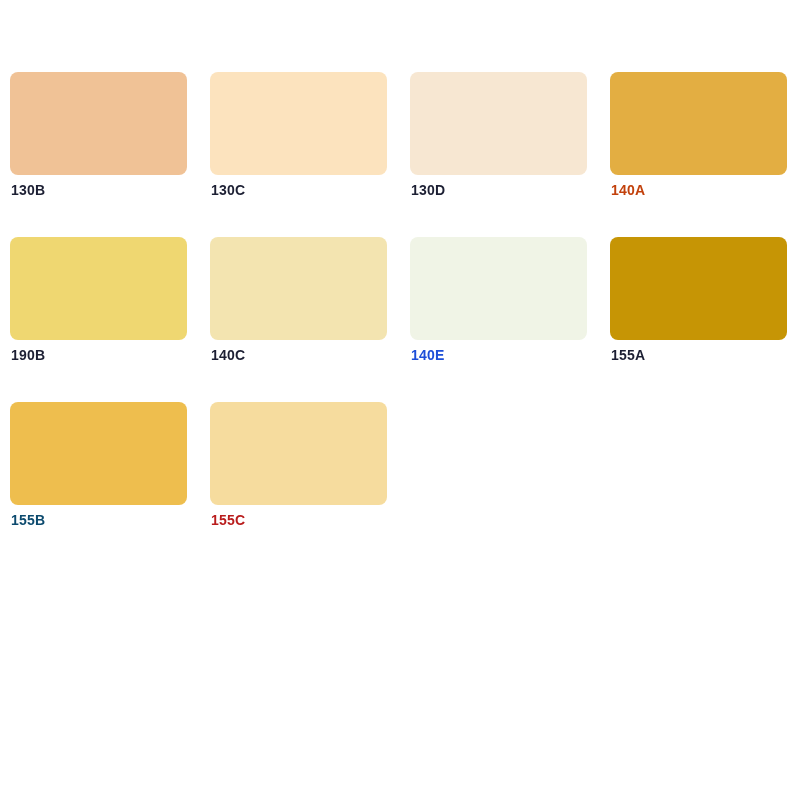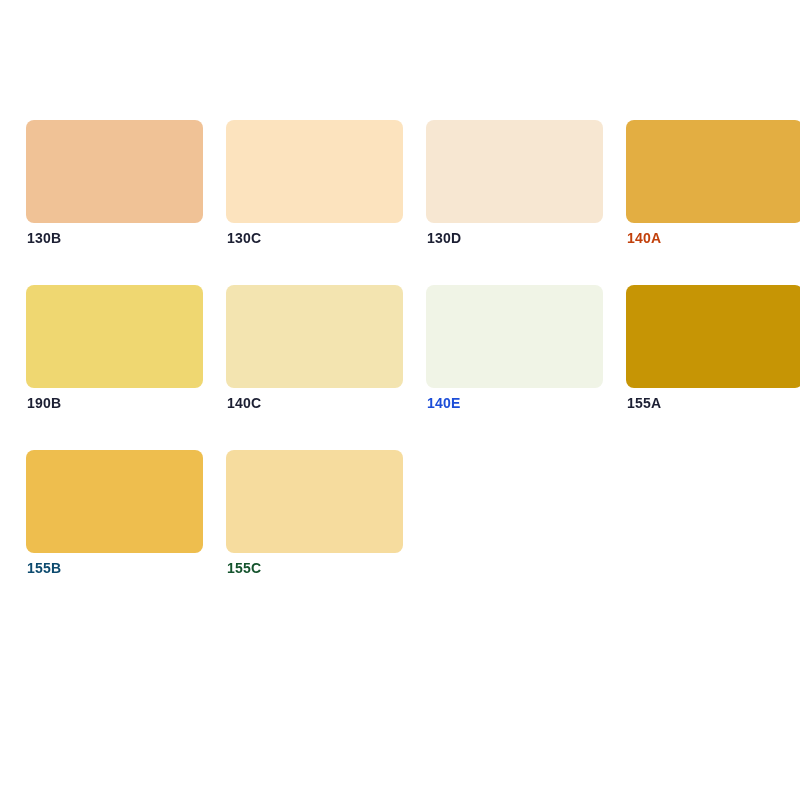--- a/index.html
+++ b/index.html
@@ -14,23 +14,22 @@
     overflow: hidden;
   }
 
   .palette-page {
     width: 633px;
     height: 800px;
     box-sizing: border-box;
     display: flex;
     flex-direction: column;
     justify-content: flex-start;
-    padding-top: 120px;
+    padding-top: 72px;
     background: #ffffff;
-    margin-left: 16px;
   }
 
   .swatch-grid {
     display: grid;
     grid-template-columns: repeat(4, 177px);
     grid-template-rows: repeat(3, 103px);
     column-gap: 23px;
     row-gap: 62px;
     padding-left: 10px;
   }
@@ -108,17 +107,17 @@
       <div class="swatch-label" style="color: rgb(28, 31, 51);">155A</div>
     </div>
 
     <div class="swatch-cell">
       <div class="swatch-chip" style="background-color: rgb(238, 190, 78);"></div>
       <div class="swatch-label" style="color: #0c4a6e;">155B</div>
     </div>
 
     <div class="swatch-cell">
       <div class="swatch-chip" style="background-color: rgb(246, 220, 158);"></div>
-      <div class="swatch-label" style="color: #14532d;">155C</div>
+      <div class="swatch-label" style="color: #b91c1c;">155C</div>
     </div>
 
   </div>
 </div>
 
 </body></html>

